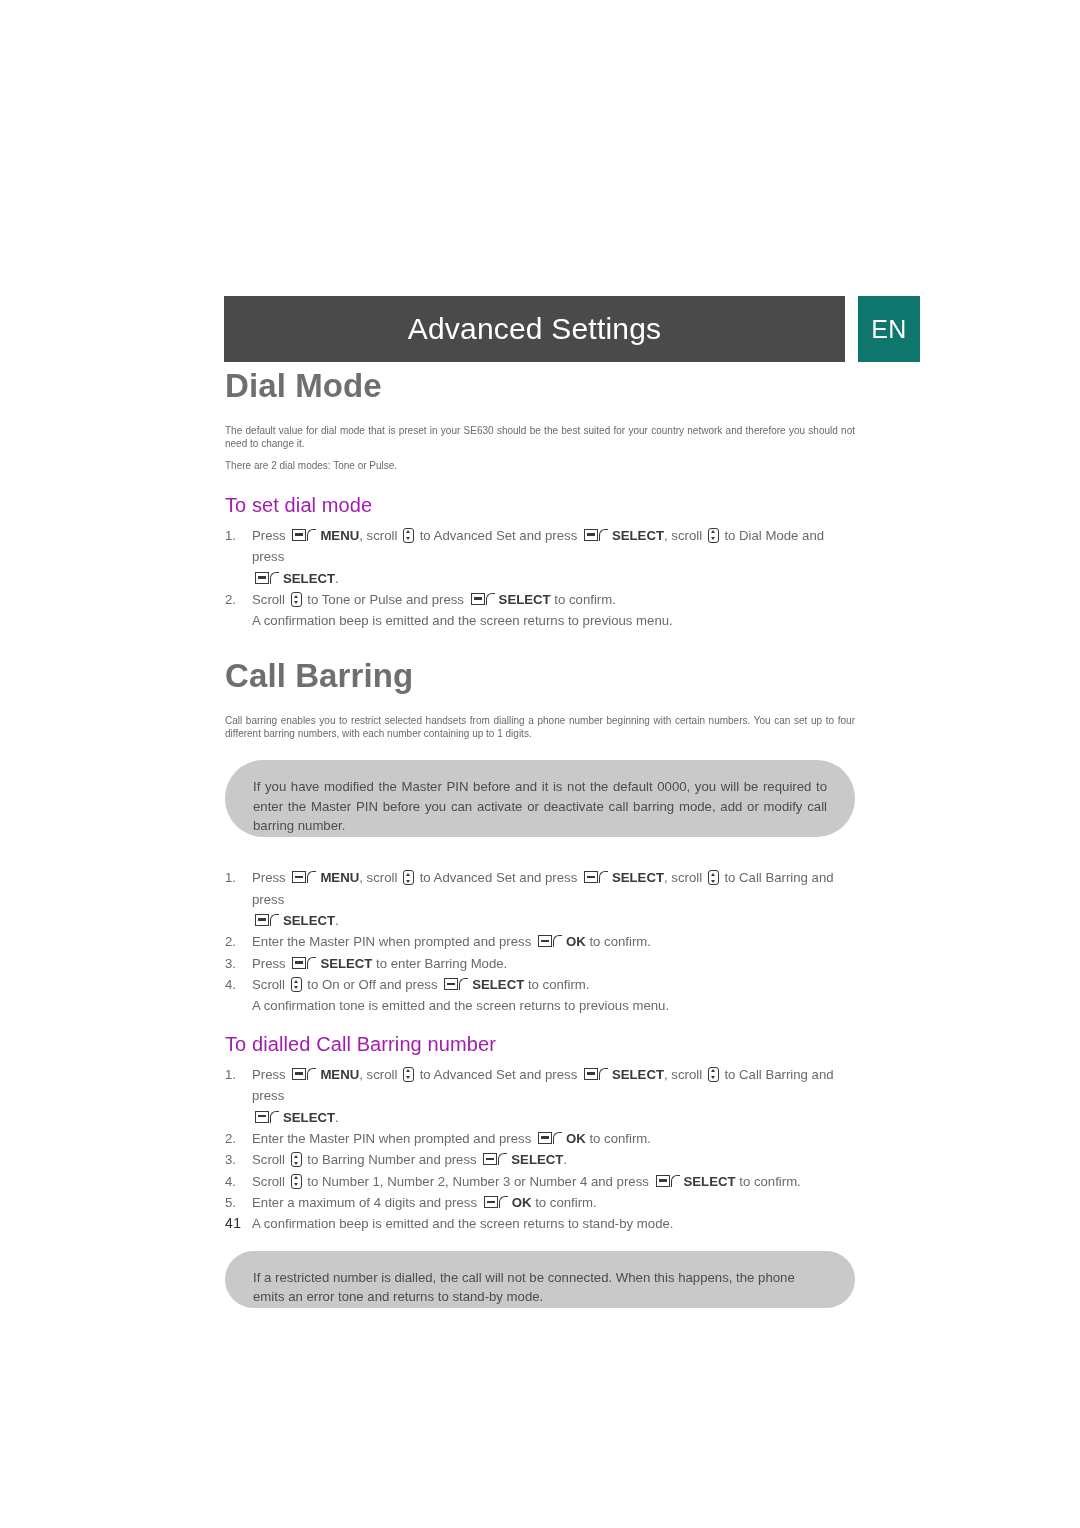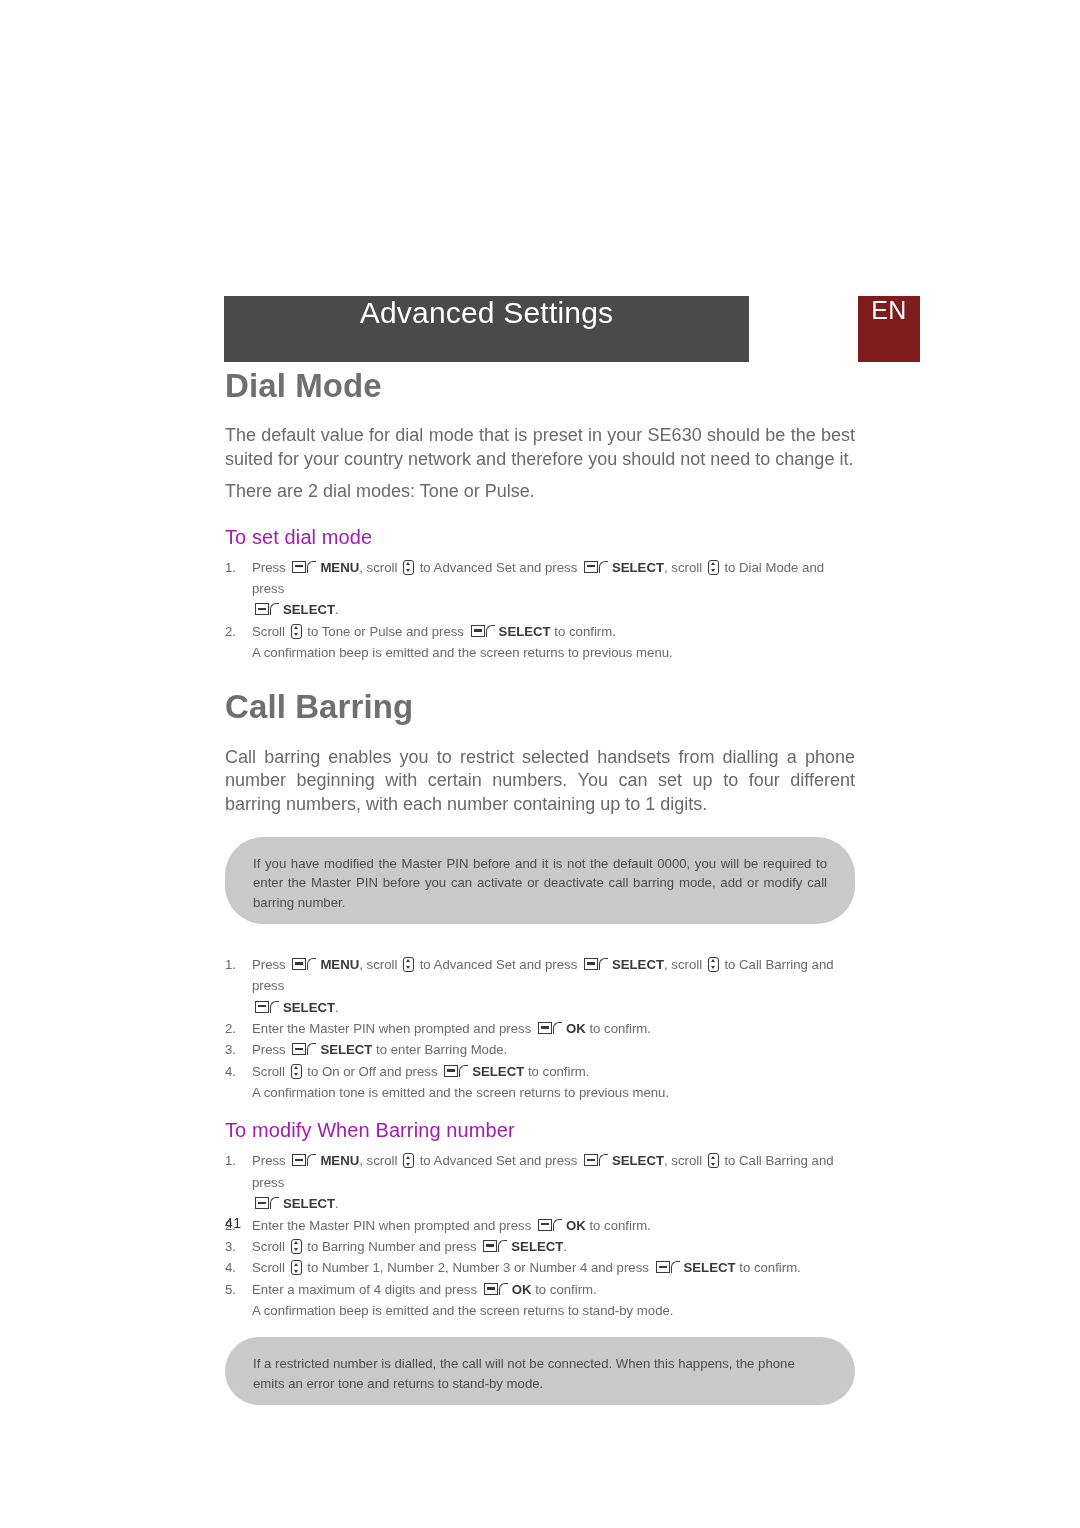--- a/index.html
+++ b/index.html
@@ -26,42 +26,42 @@
   .header-row {
     position: absolute;
     left: 224px;
     top: 296px;
     width: 696px;
     height: 66px;
   }
   .header-bar {
     position: absolute;
     left: 0; top: 0;
-    width: 525px;
+    width: 621px;
     height: 66px;
     background: #4a4a4a;
     display: flex;
-    align-items: flex-start;
+    align-items: center;
     justify-content: center;
   }
   .header-title {
     color: #ffffff;
     font-size: 30px;
     font-weight: 400;
     letter-spacing: 0.2px;
   }
   .lang-badge {
     position: absolute;
     left: 634px;
     top: 0;
     width: 62px;
     height: 66px;
-    background: #7f1d1d;
+    background: #0f766e;
     display: flex;
-    align-items: flex-start;
+    align-items: center;
     justify-content: center;
   }
   .lang-badge span {
     color: #ffffff;
     font-size: 25px;
     font-weight: 400;
     letter-spacing: 0.5px;
   }
 
   
@@ -85,21 +85,21 @@
     color: #a21caf;
     font-size: 20px;
     font-weight: 400;
     line-height: 1.15;
     letter-spacing: 0.1px;
   }
 
   p.body-text {
     margin: 0;
     color: #6a6a6a;
-    font-size: 18px;
+    font-size: 10px;
     line-height: 1.32;
     text-align: justify;
     text-justify: inter-word;
   }
   p.body-text.nojust { text-align: left; }
 
   
   .steps { margin: 0; padding: 0; list-style: none; }
   .step {
     position: relative;
@@ -184,21 +184,21 @@
   }
   .scrollkey .down {
     bottom: 1.6px;
     border-top: 3.4px solid #3a3a3a;
   }
 
   
   .note {
     background: #c9c9c9;
     border-radius: 38px;
-    padding: 17px 28px 12px 28px;
+    padding: 17px 28px 2px 28px;
     box-sizing: border-box;
   }
   .note p {
     margin: 0;
     color: #4d4d4d;
     font-size: 13.2px;
     line-height: 1.46;
     text-align: justify;
     text-justify: inter-word;
   }
@@ -266,21 +266,21 @@
     <div class="sp-22"></div>
     <div class="sp-8"></div>
     <ol class="steps">
         <li class="step"><span class="num">1.</span><span>Press <span class="softkey"><span class="box"></span><span class="dash"></span><span class="hook"></span></span><b>MENU</b>, scroll <span class="scrollkey"><span class="ar up"></span><span class="ar down"></span></span> to Advanced Set and press <span class="softkey"><span class="box"></span><span class="dash"></span><span class="hook"></span></span><b>SELECT</b>, scroll <span class="scrollkey"><span class="ar up"></span><span class="ar down"></span></span> to Call Barring and press <br><span class="softkey"><span class="box"></span><span class="dash"></span><span class="hook"></span></span><b>SELECT</b>.</span></li>
         <li class="step"><span class="num">2.</span><span>Enter the Master PIN when prompted and press <span class="softkey"><span class="box"></span><span class="dash"></span><span class="hook"></span></span><b>OK</b> to confirm.</span></li>
         <li class="step"><span class="num">3.</span><span>Press <span class="softkey"><span class="box"></span><span class="dash"></span><span class="hook"></span></span><b>SELECT</b> to enter Barring Mode.</span></li>
         <li class="step"><span class="num">4.</span><span>Scroll <span class="scrollkey"><span class="ar up"></span><span class="ar down"></span></span> to On or Off and press <span class="softkey"><span class="box"></span><span class="dash"></span><span class="hook"></span></span><b>SELECT</b> to confirm.</span><span class="sub-line">A confirmation tone is emitted and the screen returns to previous menu.</span></li>
       </ol>
 
     <div class="sp-16"></div>
-    <h2 class="sub-title">To modify When Barring number</h2>
+    <h2 class="sub-title">To dialled Call Barring number</h2>
     <div class="sp-8"></div>
     <ol class="steps">
         <li class="step"><span class="num">1.</span><span>Press <span class="softkey"><span class="box"></span><span class="dash"></span><span class="hook"></span></span><b>MENU</b>, scroll <span class="scrollkey"><span class="ar up"></span><span class="ar down"></span></span> to Advanced Set and press <span class="softkey"><span class="box"></span><span class="dash"></span><span class="hook"></span></span><b>SELECT</b>, scroll <span class="scrollkey"><span class="ar up"></span><span class="ar down"></span></span> to Call Barring and press <br><span class="softkey"><span class="box"></span><span class="dash"></span><span class="hook"></span></span><b>SELECT</b>.</span></li>
         <li class="step"><span class="num">2.</span><span>Enter the Master PIN when prompted and press <span class="softkey"><span class="box"></span><span class="dash"></span><span class="hook"></span></span><b>OK</b> to confirm.</span></li>
         <li class="step"><span class="num">3.</span><span>Scroll <span class="scrollkey"><span class="ar up"></span><span class="ar down"></span></span> to Barring Number and press <span class="softkey"><span class="box"></span><span class="dash"></span><span class="hook"></span></span><b>SELECT</b>.</span></li>
         <li class="step"><span class="num">4.</span><span>Scroll <span class="scrollkey"><span class="ar up"></span><span class="ar down"></span></span> to Number 1, Number 2, Number 3 or Number 4 and press <span class="softkey"><span class="box"></span><span class="dash"></span><span class="hook"></span></span><b>SELECT</b> to confirm.</span></li>
         <li class="step"><span class="num">5.</span><span>Enter a maximum of 4 digits and press <span class="softkey"><span class="box"></span><span class="dash"></span><span class="hook"></span></span><b>OK</b> to confirm.</span><span class="sub-line">A confirmation beep is emitted and the screen returns to stand-by mode.</span></li>
       </ol>
 
     <div class="sp-16"></div>

